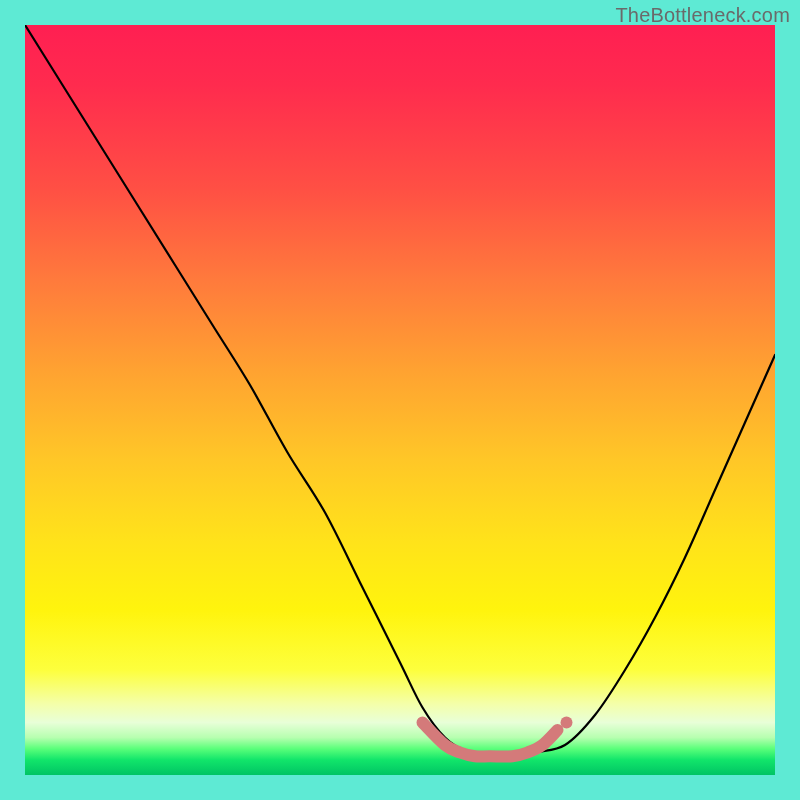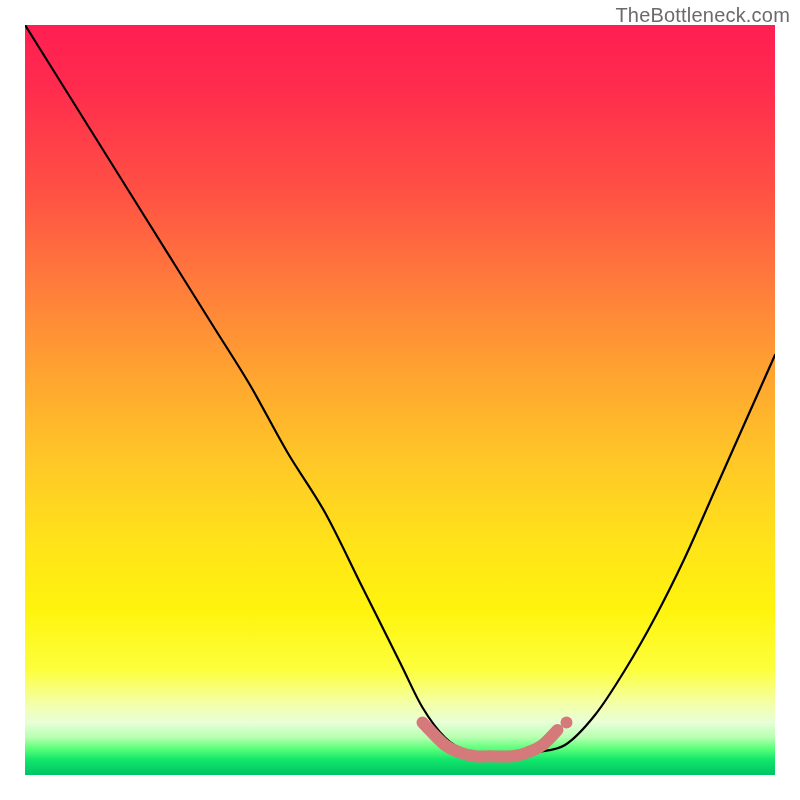--- a/index.html
+++ b/index.html
@@ -10,21 +10,21 @@
     background: #000000;
     overflow: hidden;
     font-family: Arial, Helvetica, sans-serif;
   }
   .frame {
     position: absolute;
     left: 0;
     top: 0;
     width: 800px;
     height: 800px;
-    background: #ffffff;
+    background: #5eead4;
   }
   .plot-area {
     position: absolute;
     left: 25px;
     top: 25px;
     width: 750px;
     height: 750px;
     
     background: linear-gradient(
       to bottom,

